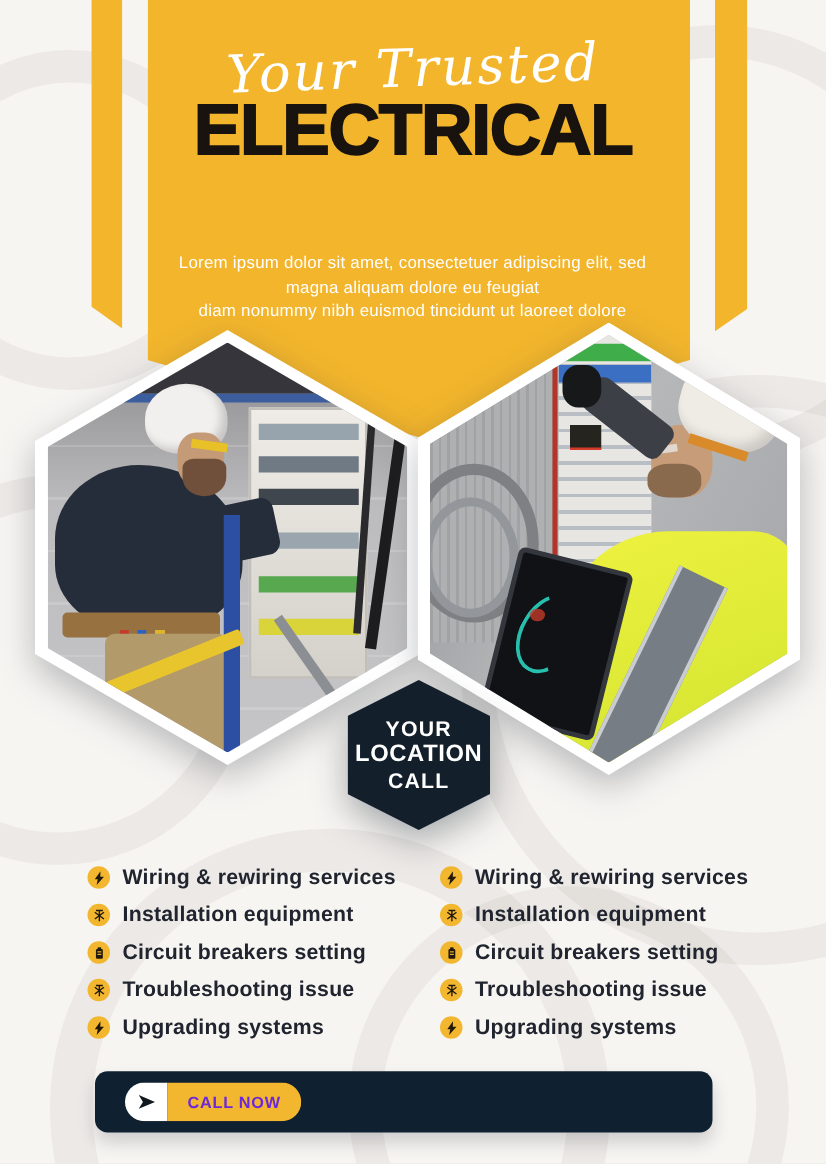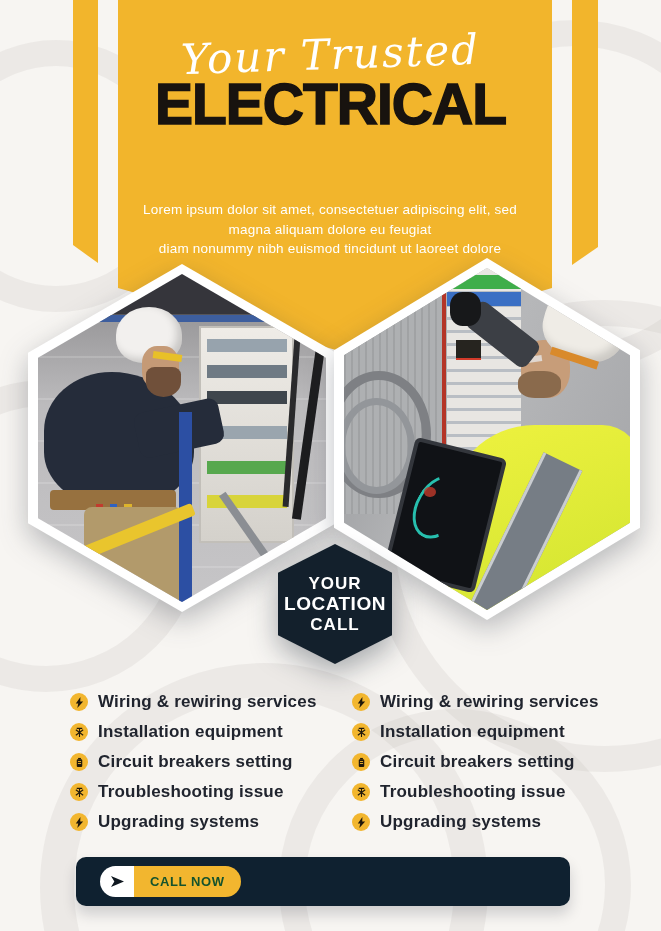--- a/index.html
+++ b/index.html
@@ -116,21 +116,21 @@
       justify-content:center;flex:0 0 18px;}
   .svc-label{font-size:17px;font-weight:600;color:#20242e;letter-spacing:.2px;white-space:nowrap;}
 
   
   .footer-bar{position:absolute;left:76px;top:857px;width:494px;height:49px;background:#0f2130;
       border-radius:10px;display:flex;align-items:center;justify-content:space-between;
       padding:0 16px 0 24px;box-sizing:border-box;z-index:2;box-shadow:0 8px 14px rgba(20,30,45,.18);}
   .call-pill{display:flex;align-items:stretch;height:31px;border-radius:16px;overflow:hidden;cursor:pointer;border:0;padding:0;background:none;}
   .call-arrow-box{width:34px;background:#ffffff;display:flex;align-items:center;justify-content:center;}
   .call-text-box{background:#f2b62f;display:flex;align-items:center;padding:0 16px;
-      font-size:13px;font-weight:800;color:#14532d;letter-spacing:.6px;font-family:"Liberation Sans",sans-serif;}
+      font-size:13px;font-weight:800;color:#6d28d9;letter-spacing:.6px;font-family:"Liberation Sans",sans-serif;}
   .contact-block{text-align:right;color:#ffffff;line-height:1.1;}
   .phone{font-size:23px;font-weight:900;letter-spacing:.5px;}
   .website{font-size:10.5px;font-weight:700;letter-spacing:1.3px;margin-top:1px;}
 </style>
 </head>
 <body>
 
 <div class="page">
 
   <div class="ring r1"></div>

